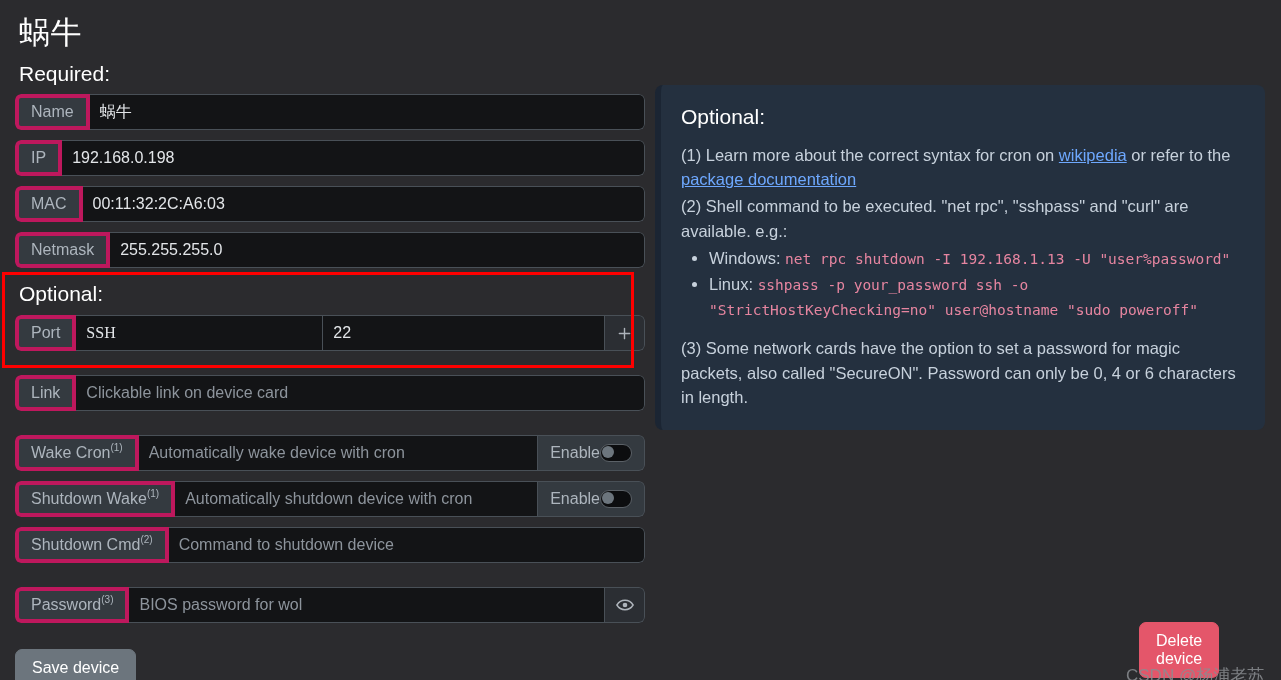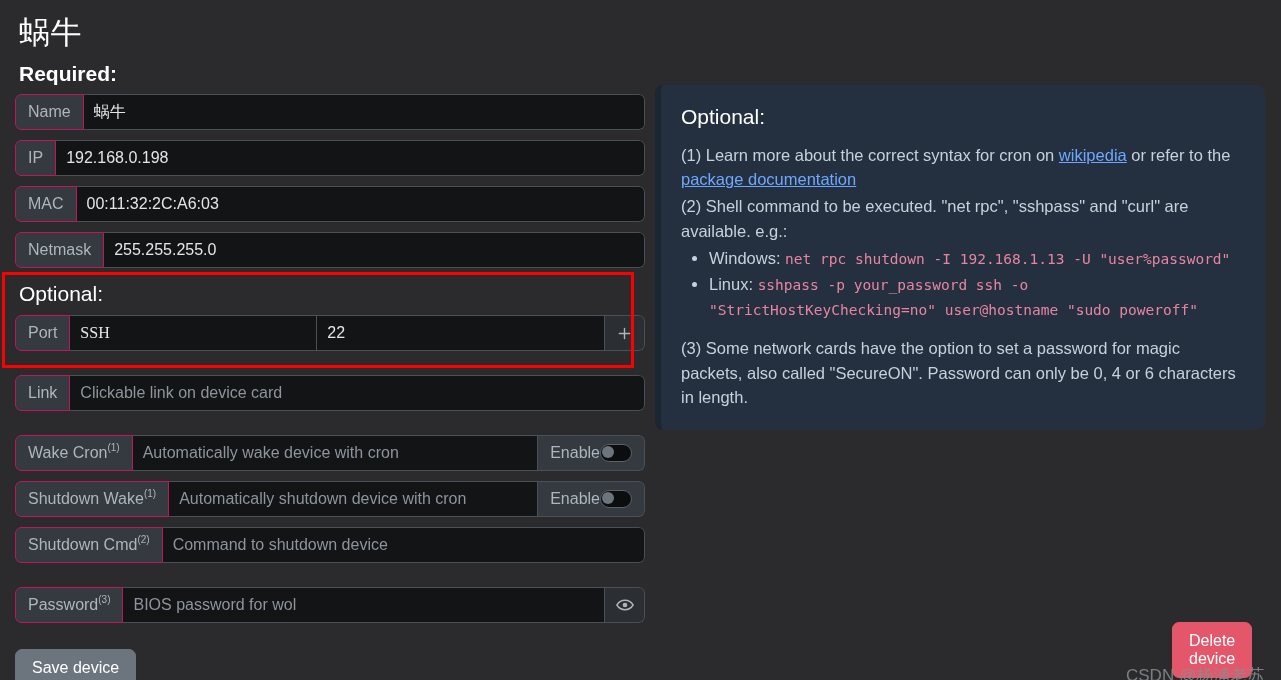--- a/index.html
+++ b/index.html
@@ -35,40 +35,40 @@
     color: #ffffff;
     font-weight: 400;
     line-height: 1.1;
     margin: 16px 0 0 4px;
     letter-spacing: 0.5px;
   }
 
   .section-heading {
     font-size: 21px;
     color: #ffffff;
-    font-weight: 700;
+    font-weight: 400;
     margin: 12px 0 8px 4px;
   }
 
   
   .row {
     display: flex;
     align-items: stretch;
     margin-bottom: 10px;
     border-radius: 6px;
     overflow: hidden;
     height: 36px;
   }
 
   .addon {
     display: flex;
     align-items: center;
     padding: 0 12px;
     background: #343a40;
-    border: 1px solid #be185d;
+    border: 4px solid #be185d;
     color: #adb5bd;
     font-size: 16px;
     white-space: nowrap;
     border-radius: 6px 0 0 6px;
     box-sizing: border-box;
   }
   .addon sup {
     font-size: 10px;
     line-height: 0;
     position: relative;
@@ -233,21 +233,21 @@
   code {
     font-family: "DejaVu Sans Mono", monospace;
     font-size: 14.5px;
     color: #e685a0;
     white-space: normal;
   }
 
   
   .delete-btn {
     position: absolute;
-    left: 1172px;
+    left: 1139px;
     top: 622px;
     padding: 9px 16px;
     background: #e4566a;
     border: 1px solid #e4566a;
     border-radius: 7px;
     color: #ffffff;
     font-size: 16px;
     cursor: pointer;
   }
 

